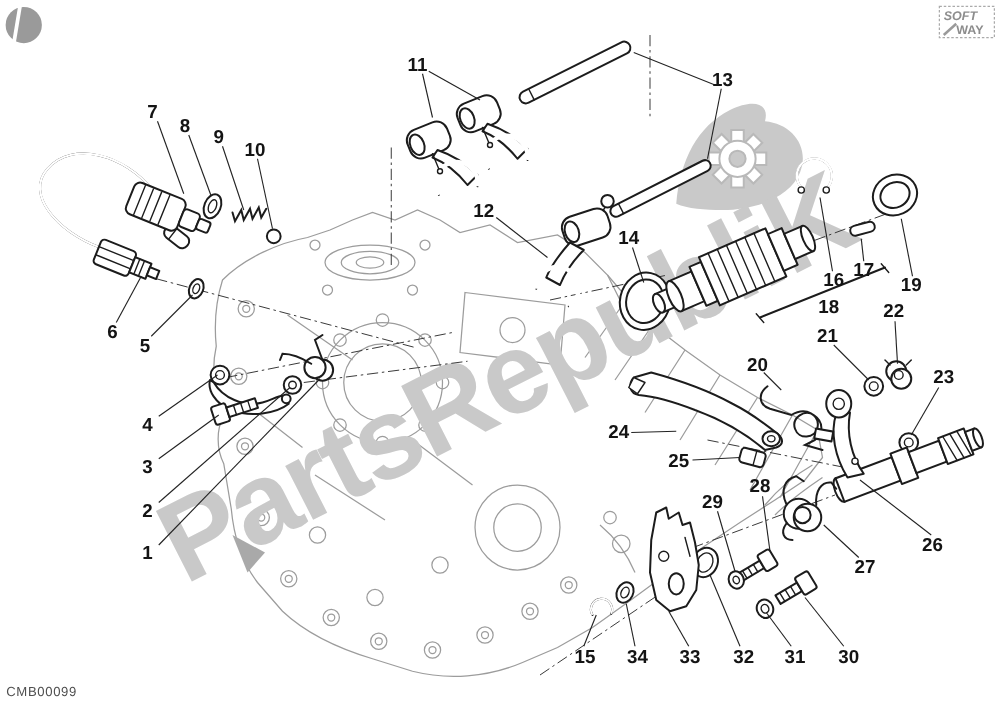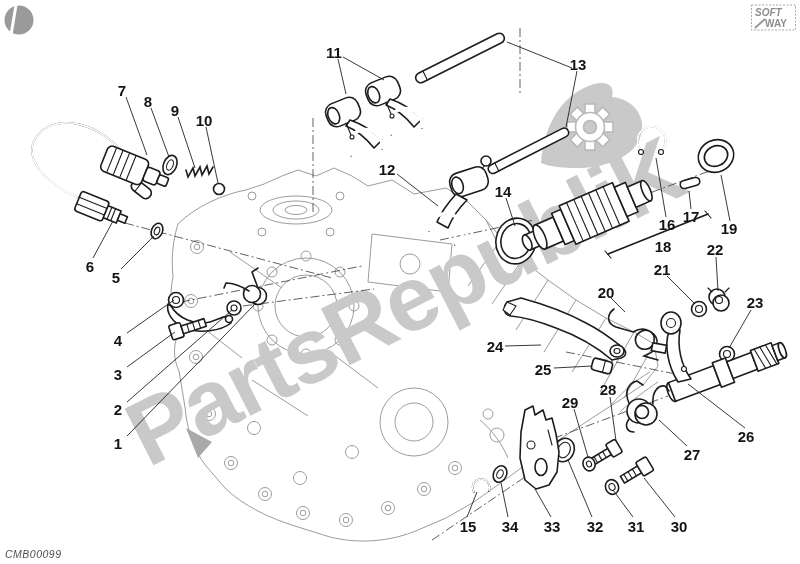--- a/index.html
+++ b/index.html
@@ -12,21 +12,21 @@
   .leader{stroke:#222;stroke-width:0.9;}
   .dashdot{stroke:#3a3a3a;stroke-width:0.8;fill:none;
            stroke-dasharray:9 3 2 3;}
   .ink{stroke:#1c1c1c;fill:#ffffff;stroke-width:1.6;stroke-linejoin:round;}
   .inkline{stroke:#1c1c1c;fill:none;stroke-width:1.6;stroke-linecap:round;}
   .thin{stroke-width:1.1;}
   .case{stroke:#9c9c9c;fill:none;stroke-width:1;}
   #watermark-text{font:bold 92px "Liberation Sans",sans-serif;
                   letter-spacing:-2px;fill:#c9c9c9;}
   #doc-code{position:absolute;left:5px;bottom:4px;font-size:10.5px;
-            letter-spacing:.5px;color:#4f4f4f;font-style:italic;}
+            letter-spacing:.5px;color:#4f4f4f;}
   #brand-logo{position:absolute;left:3px;top:3px;}
   #softway-logo{position:absolute;left:750px;top:3px;}
   .sw-text{font:bold 10px "Liberation Sans",sans-serif;fill:#8d8d8d;}
   .sw-italic{font-style:italic;}
 </style>
 </head>
 <body>
 
 <svg id="diagram" width="800" height="564" viewBox="0 0 800 564">
 

